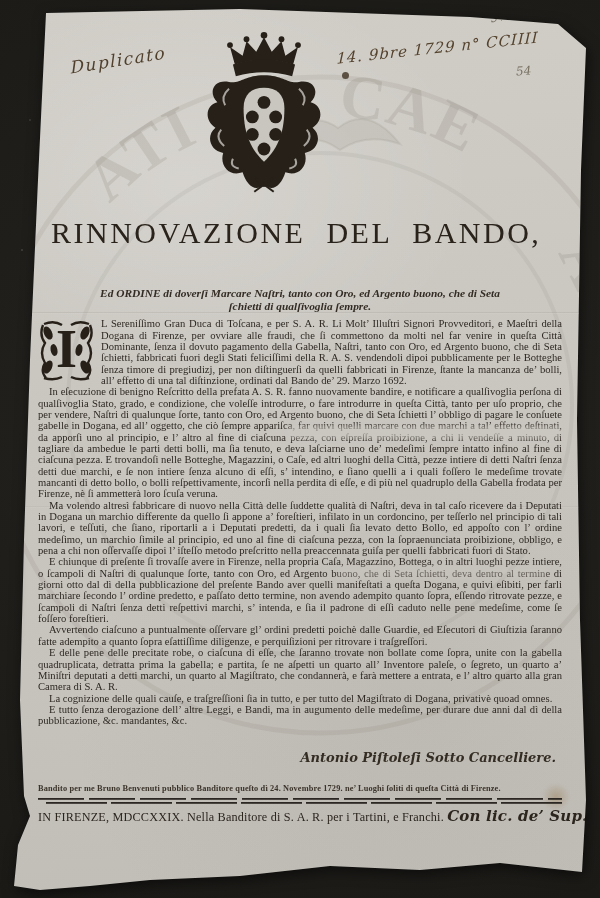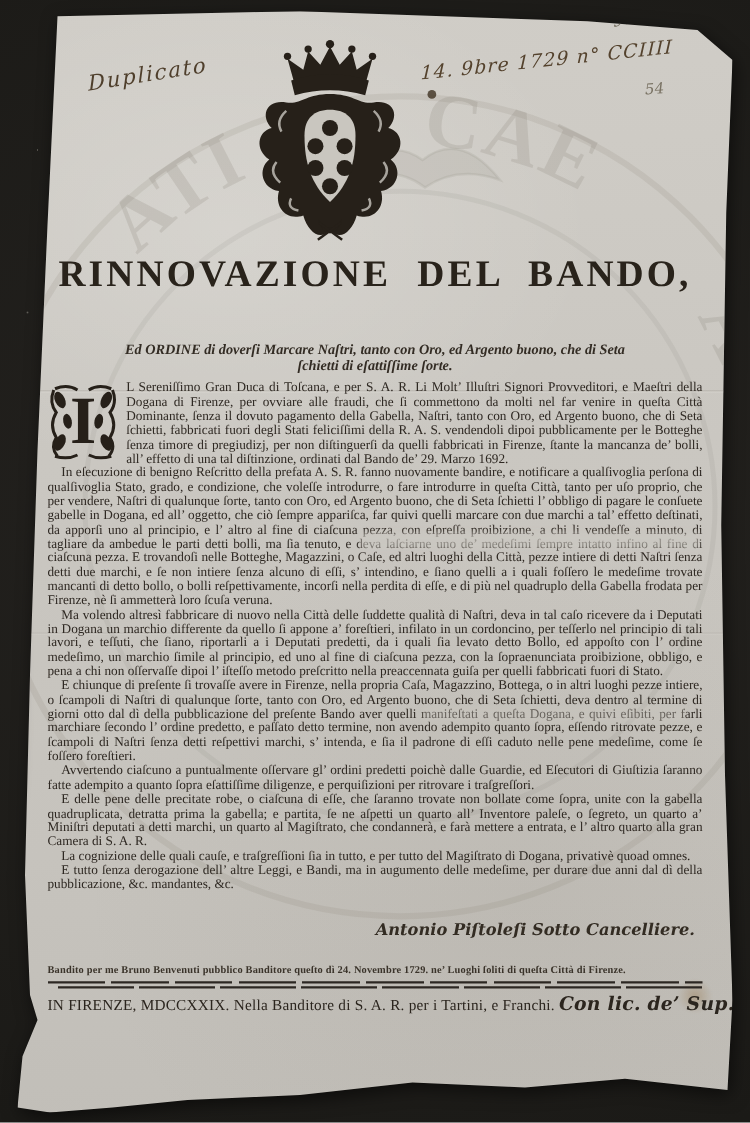--- a/index.html
+++ b/index.html
@@ -37,22 +37,22 @@
   .stain2{left:334px;top:66px;width:7px;height:7px;background:rgba(62,50,34,.8);filter:blur(.5px);}
   .stain3{left:1px;top:420px;width:12px;height:220px;border-radius:40%;background:rgba(88,83,74,.22);filter:blur(3px);}
   .hw{position:absolute;font-family:"DejaVu Serif", serif;font-style:italic;white-space:nowrap;}
   .duplicato{left:62px;top:44px;font-size:17px;letter-spacing:1.5px;color:#4f3f2c;transform:rotate(-9deg) skewX(-6deg);}
   .datenote{left:328px;top:33px;font-size:15px;letter-spacing:1px;color:#54422d;transform:rotate(-6deg) skewX(-8deg);}
   .pencil{position:absolute;font-family:"DejaVu Serif", serif;font-style:italic;color:#6f695b;}
   .p97{left:482px;top:3px;font-size:13px;transform:rotate(-12deg);}
   .p54{left:508px;top:58px;font-size:12px;transform:rotate(-4deg);color:#797263;}
   .crest{position:absolute;left:188px;top:25px;width:136px;height:168px;}
   .printed{position:absolute;left:30px;top:192px;width:524px;color:#2d2720;}
-  .title{margin:0;padding:6px 0 2px 0;font-size:30px;line-height:32px;font-weight:700;
-    text-align:center;letter-spacing:2.5px;word-spacing:11px;color:#29231b;white-space:nowrap;}
+  .title{margin:13px;padding:6px 0 2px 0;font-size:30px;line-height:32px;font-weight:400;
+    text-align:left;letter-spacing:2.5px;word-spacing:11px;color:#29231b;white-space:nowrap;}
   .subtitle{text-align:center;font-style:italic;font-weight:700;font-size:11.4px;
     line-height:12.6px;color:#332c24;margin-bottom:6px;margin-top:36px;}
   .body-text{font-size:10.6px;line-height:11.35px;text-align:justify;color:#2e2822;}
   .body-text p{margin:0;}
   .body-text p.ind{text-indent:11px;}
   .dropcap-wrap{float:left;width:57px;height:63px;margin:1px 6px 0 0;}
   .dropcap-wrap svg{width:100%;height:100%;display:block;}
   .fade-patch{position:absolute;pointer-events:none;background:rgba(203,200,193,.62);filter:blur(2px);}
   .fade1{left:250px;top:228px;width:272px;height:13px;}
   .fade2{left:300px;top:368px;width:210px;height:12px;background:rgba(203,200,193,.38);}
@@ -136,21 +136,21 @@
           <path d="M114 100 Q121 108 111 117"></path>
         <path d="M38 130 Q34 138 44 140"></path>
           <path d="M102 130 Q106 138 96 140"></path>
       </g>
     </svg>
 
     <div class="printed">
       <h1 class="title">RINNOVAZIONE DEL BANDO,</h1>
       <div class="subtitle">
         <div>Ed ORDINE di doverſi Marcare Naſtri, tanto con Oro, ed Argento buono, che di Seta</div>
-        <div>ſchietti di eſattiſſime ſorte.</div>
+        <div>ſchietti di qualſivoglia ſempre.</div>
       </div>
 
       <div class="body-text">
         <p>
           <span class="dropcap-wrap">
             <svg viewBox="0 0 57 63">
               <g stroke="#262019" stroke-width="2.4" fill="none">
                 <path d="M5 6 Q1 16 7 24 Q1 34 7 44 Q2 52 8 59"></path>
                 <path d="M52 6 Q56 16 50 24 Q56 34 50 44 Q55 52 49 59"></path>
                 <path d="M6 5 Q16 1 24 6"></path>

